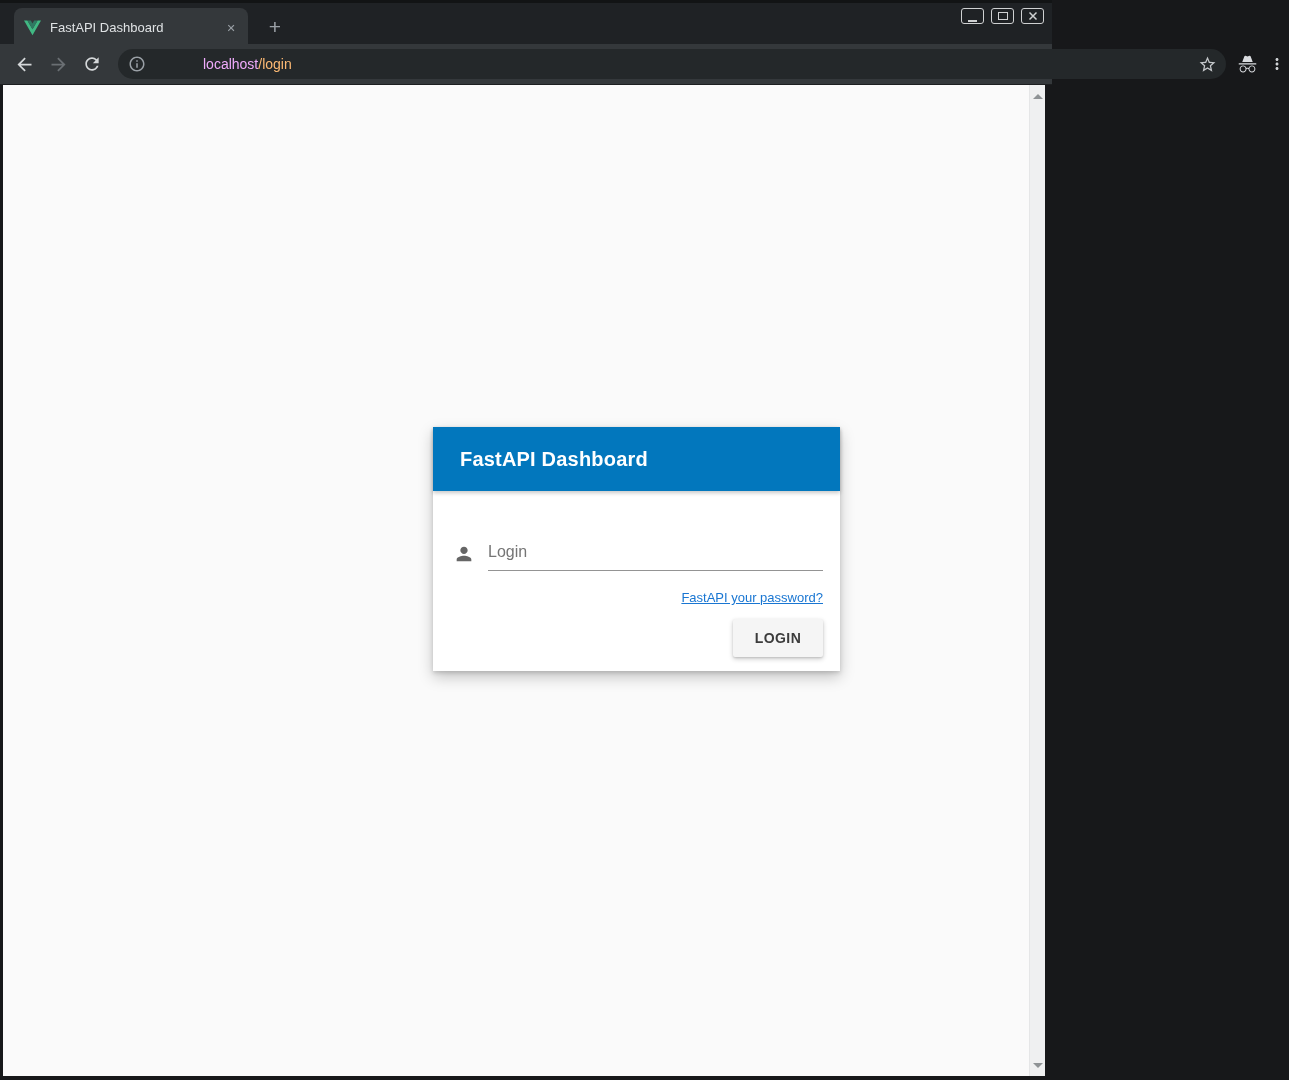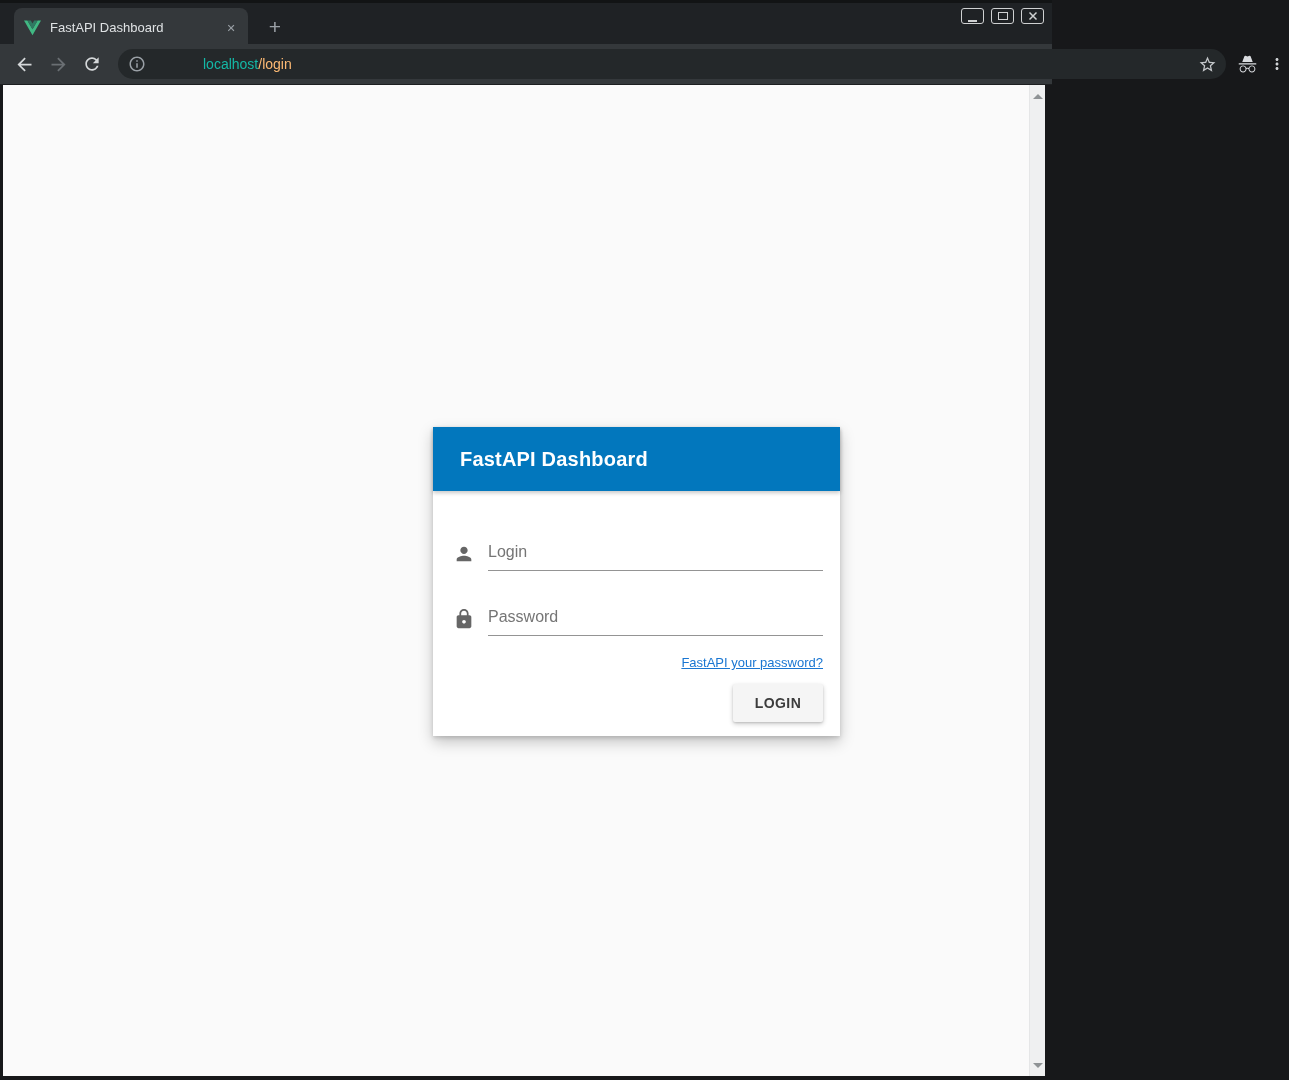--- a/index.html
+++ b/index.html
@@ -26,21 +26,21 @@
   
   .toolbar{position:absolute;left:0;top:44px;width:100%;height:41px;background:#34383b;
     border-bottom:1px solid #1c1e20;box-sizing:border-box;display:flex;align-items:center;}
   .nav-btn{width:32px;height:32px;display:flex;align-items:center;justify-content:center;
     margin-left:2px;border-radius:50%;cursor:pointer;flex:0 0 auto;}
   .nav-btn:first-child{margin-left:8px;}
   .omnibox{height:30px;background:#24282a;border-radius:15px;flex:0 0 auto;width:1108px;
     margin-left:10px;display:flex;align-items:center;padding:0 6px 0 10px;box-sizing:border-box;}
   .omni-info{width:18px;height:18px;margin-right:9px;flex:0 0 auto;}
   .omni-url{font-size:14px;flex:1;white-space:nowrap;overflow:hidden;}
-  .url-host{color:#14b8a6;padding-left:48px;}
+  .url-host{color:#f0abfc;padding-left:48px;}
   .url-path{color:#fdba74;}
   .omni-star{width:26px;height:26px;display:flex;align-items:center;justify-content:center;
     border-radius:50%;cursor:pointer;flex:0 0 auto;}
   .tb-right{display:flex;align-items:center;margin-left:6px;}
   .tb-icon{width:30px;height:30px;display:flex;align-items:center;justify-content:center;
     border-radius:50%;cursor:pointer;}
 
   
   .content{position:absolute;left:3px;top:85px;right:7px;bottom:4px;background:#fafafa;overflow:hidden;}
   .scrollbar{position:absolute;right:0;top:0;bottom:0;width:16px;background:#eff0f1;
@@ -153,26 +153,20 @@
       <div class="card-header">
         <span class="card-title">FastAPI Dashboard</span>
       </div>
       <div class="card-body">
         <div class="field-row">
           <svg class="field-icon" viewBox="0 0 24 24">
             <path fill="#666666" d="M12 12c2.21 0 4-1.79 4-4s-1.79-4-4-4-4 1.79-4 4 1.79 4 4 4zm0 2c-2.67 0-8 1.34-8 4v2h16v-2c0-2.66-5.33-4-8-4z"></path>
           </svg>
           <input class="field-input" type="text" placeholder="Login" style="">
         </div>
-        <div class="field-row">
-          <svg class="field-icon" viewBox="0 0 24 24">
-            <path fill="#666666" d="M18 8h-1V6c0-2.76-2.24-5-5-5S7 3.24 7 6v2H6c-1.1 0-2 .9-2 2v10c0 1.1.9 2 2 2h12c1.1 0 2-.9 2-2V10c0-1.1-.9-2-2-2zm-6 9c-1.1 0-2-.9-2-2s.9-2 2-2 2 .9 2 2-.9 2-2 2zm3.1-9H8.9V6c0-1.71 1.39-3.1 3.1-3.1 1.71 0 3.1 1.39 3.1 3.1v2z"></path>
-          </svg>
-          <input class="field-input" type="password" placeholder="Password" style="">
-        </div>
         <div class="forgot-row">
           <a class="forgot-link" href="#">FastAPI your password?</a>
         </div>
         <div class="actions-row">
           <button class="login-btn">LOGIN</button>
         </div>
       </div>
     </div>
 
     <div class="scrollbar">

